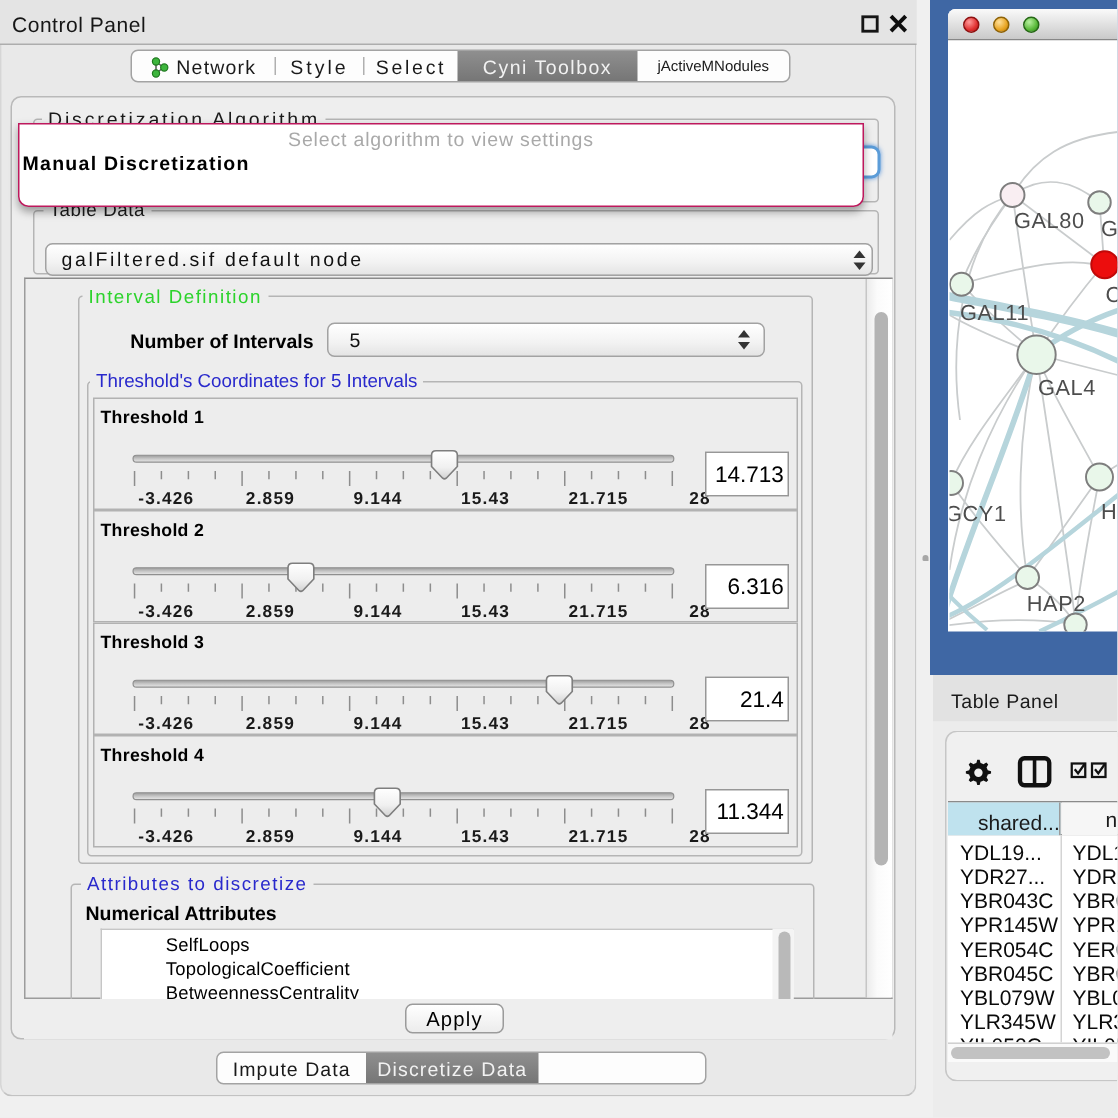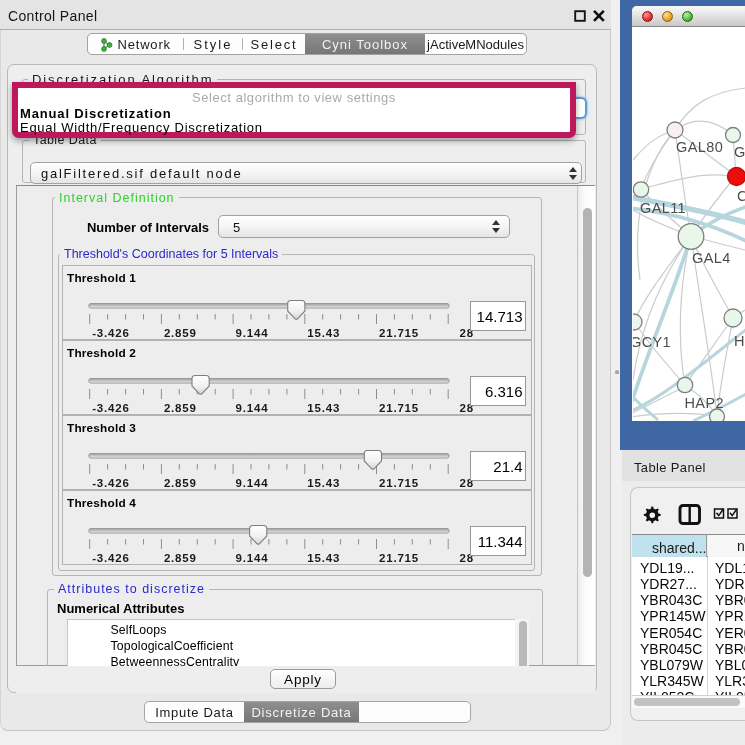--- a/index.html
+++ b/index.html
@@ -24,21 +24,21 @@
 .grplab { position:absolute; font-size:12.5px; padding:0 4px; white-space:nowrap; letter-spacing:0.4px; }
 
 .cbox { position:absolute; background:linear-gradient(#ffffff,#f2f2f2 60%,#e4e4e4); border:1px solid #a2a2a2;
   border-radius:5px; font-size:13px; color:#111; }
 .cbox .txt { position:absolute; left:10px; top:50%; transform:translateY(-50%); white-space:nowrap; letter-spacing:1.75px; }
 .arr { position:absolute; width:0; height:0; border-left:4px solid transparent; border-right:4px solid transparent; }
 .au { border-bottom:5px solid #333; }
 .ad { border-top:5px solid #333; }
 
 #popup { position:absolute; left:12px; top:82px; width:564px; height:56px; background:#fff;
-  border:6px solid #be185d; border-radius:0 0 7px 7px; box-shadow:0 3px 6px rgba(0,0,0,0.35); z-index:30; }
+  border:1px solid #be185d; border-radius:0 0 7px 7px; box-shadow:0 3px 6px rgba(0,0,0,0.35); z-index:30; }
 #popup .r1 { position:absolute; left:0; top:1.5px; width:100%; text-align:center; color:#a9a9a9; font-size:13px; letter-spacing:0.55px; }
 #popup .r2 { position:absolute; left:2px; top:18px; font-size:13px; font-weight:bold; color:#000; letter-spacing:0.85px; }
 #popup .r3 { position:absolute; left:2px; top:32px; font-size:13px; color:#000; letter-spacing:0.72px; }
 
 #spane { position:absolute; left:16px; top:185px; width:579px; height:481px; border:1px solid #9c9c9c;
   border-top-color:#8a8a8a; background:#ededed; overflow:hidden; }
 
 .thrp { position:absolute; left:61.5px; width:470.5px; height:75px; border:1px solid #b2b2b2; background:#ededed; }
 .thrl { position:absolute; left:67px; font-size:11.8px; font-weight:bold; color:#000; letter-spacing:0.2px; }
 .tl { position:absolute; width:70px; text-align:center; font-size:11.5px; font-weight:bold; color:#1a1a1a; letter-spacing:0.8px;padding-left:38px; }
@@ -102,31 +102,30 @@
         </g>
         <circle cx="4" cy="3" r="2.4" fill="#3db53d" stroke="#1e7a1e" stroke-width="0.8"></circle>
         <circle cx="4" cy="11" r="2.4" fill="#3db53d" stroke="#1e7a1e" stroke-width="0.8"></circle>
         <circle cx="9.5" cy="7" r="2.4" fill="#3db53d" stroke="#1e7a1e" stroke-width="0.8"></circle>
       </svg> Network</div>
     <div class="sp"></div>
   <div class="s" style="width:58px;letter-spacing:2px;">Style</div>
   <div class="sp"></div>
     <div class="s" style="width:62px;letter-spacing:1.8px;">Select</div>
   <div class="s sel" style="width:120px;letter-spacing:1.0px;">Cyni Toolbox</div>
-  <div class="s" style="width:101px;letter-spacing:0;font-size:13px;">jActiveMNodules</div>
+  <div class="s" style="width:101px;letter-spacing:0;font-size:10px;">jActiveMNodules</div>
 </div>
 <div id="panel"></div>
 
 <div class="grp" style="left:22px;top:79px;width:564px;height:56px;"></div>
 <div class="grplab" style="left:28px;top:72px;background:#eee;color:#1a1a1a;letter-spacing:1.9px;font-size:13px;">Discretization Algorithm</div>
 <div class="cbox" style="left:30px;top:97px;width:557px;height:21.5px;border:2.5px solid #5b9cd8;border-radius:6px;box-shadow:0 0 3px rgba(90,150,220,0.8);background:#fff;"></div>
 <div id="popup">
   <div class="r1">Select algorithm to view settings</div>
   <div class="r2">Manual Discretization</div>
-  <div class="r3">Equal Width/Frequency Discretization</div>
 </div>
 
 <div class="grp" style="left:22px;top:140px;width:564px;height:43px;"></div>
 <div class="grplab" style="left:29px;top:133px;background:#eee;color:#1a1a1a;">Table Data</div>
 <div class="cbox" style="left:30px;top:162px;width:552px;height:22px;">
   <span class="txt">galFiltered.sif default node</span>
   <span class="arr au" style="right:4.5px;top:3.5px;"></span>
   <span class="arr ad" style="right:4.5px;bottom:3.5px;"></span>
 </div>
 

